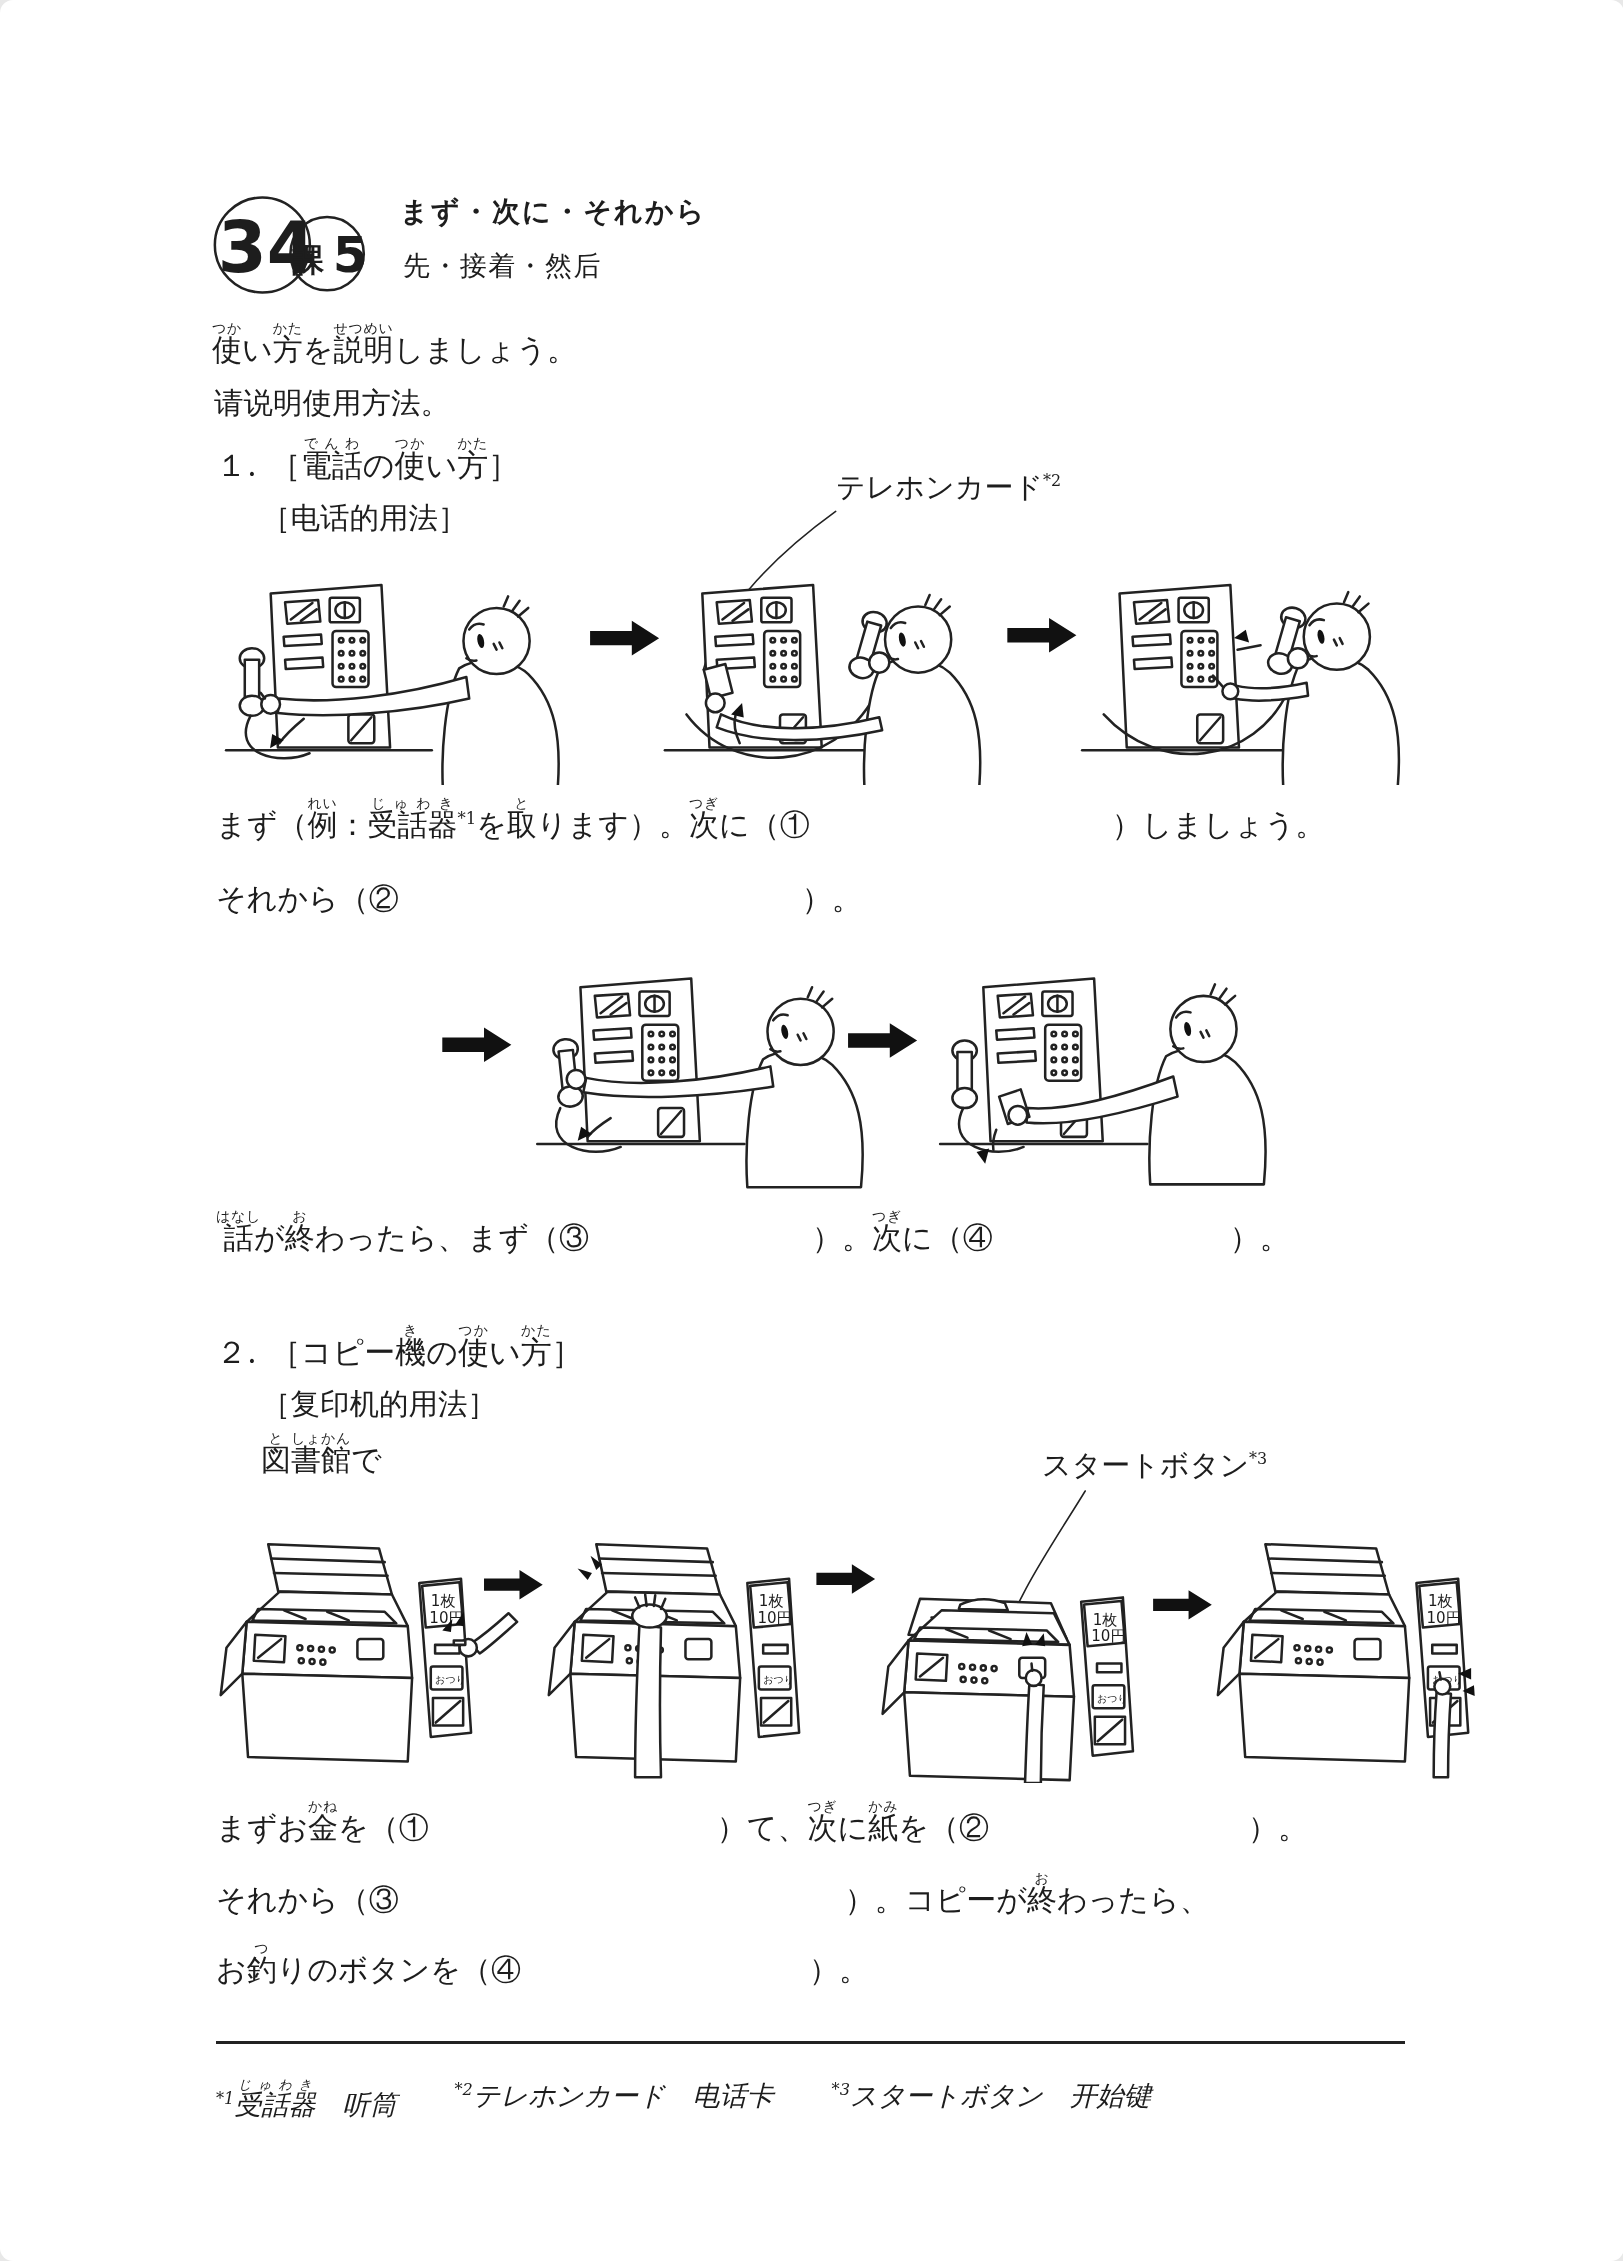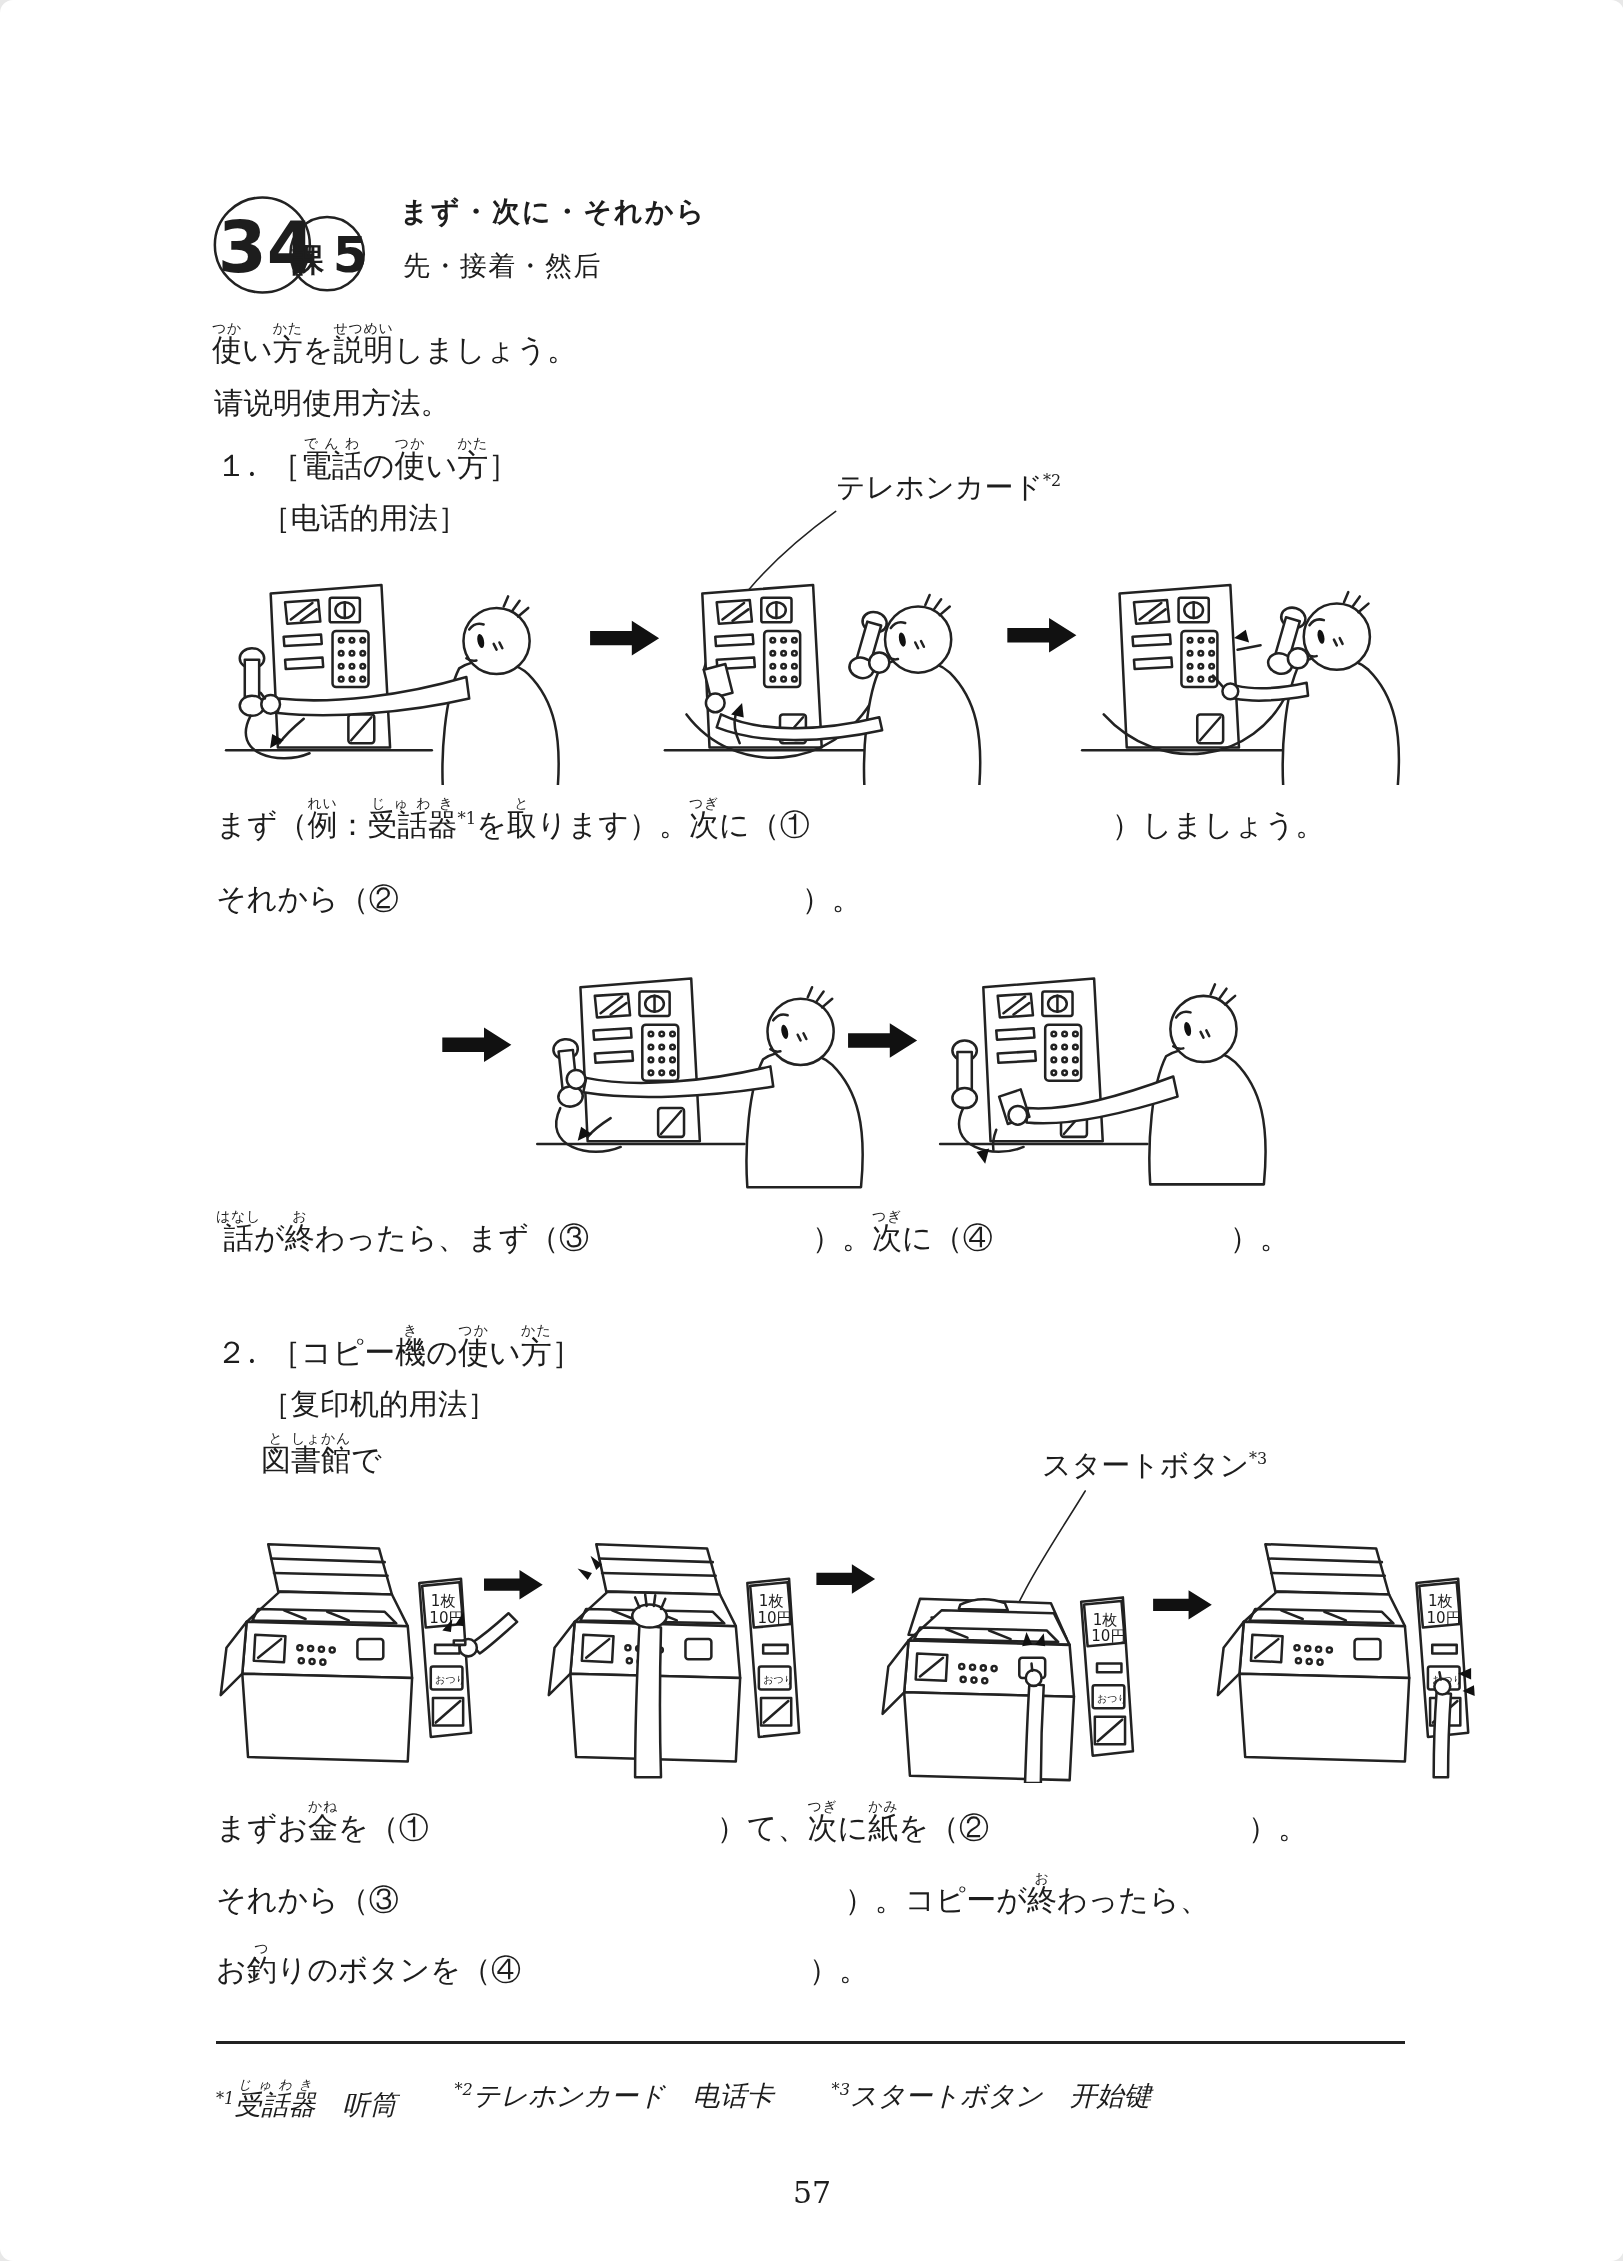--- a/index.html
+++ b/index.html
@@ -344,15 +344,14 @@
     <div class="grp">
         <span><sup>*2</sup><span>テレホンカード</span></span>
         <span>电话卡</span>
       </div>
     <div class="grp">
         <span><sup>*3</sup><span>スタートボタン</span></span>
         <span>开始键</span>
       </div>
   </div>
 
-  <div class="abs pagenum" style="top:2175px;">57</div>
 </div>
 
 
 </body></html>

